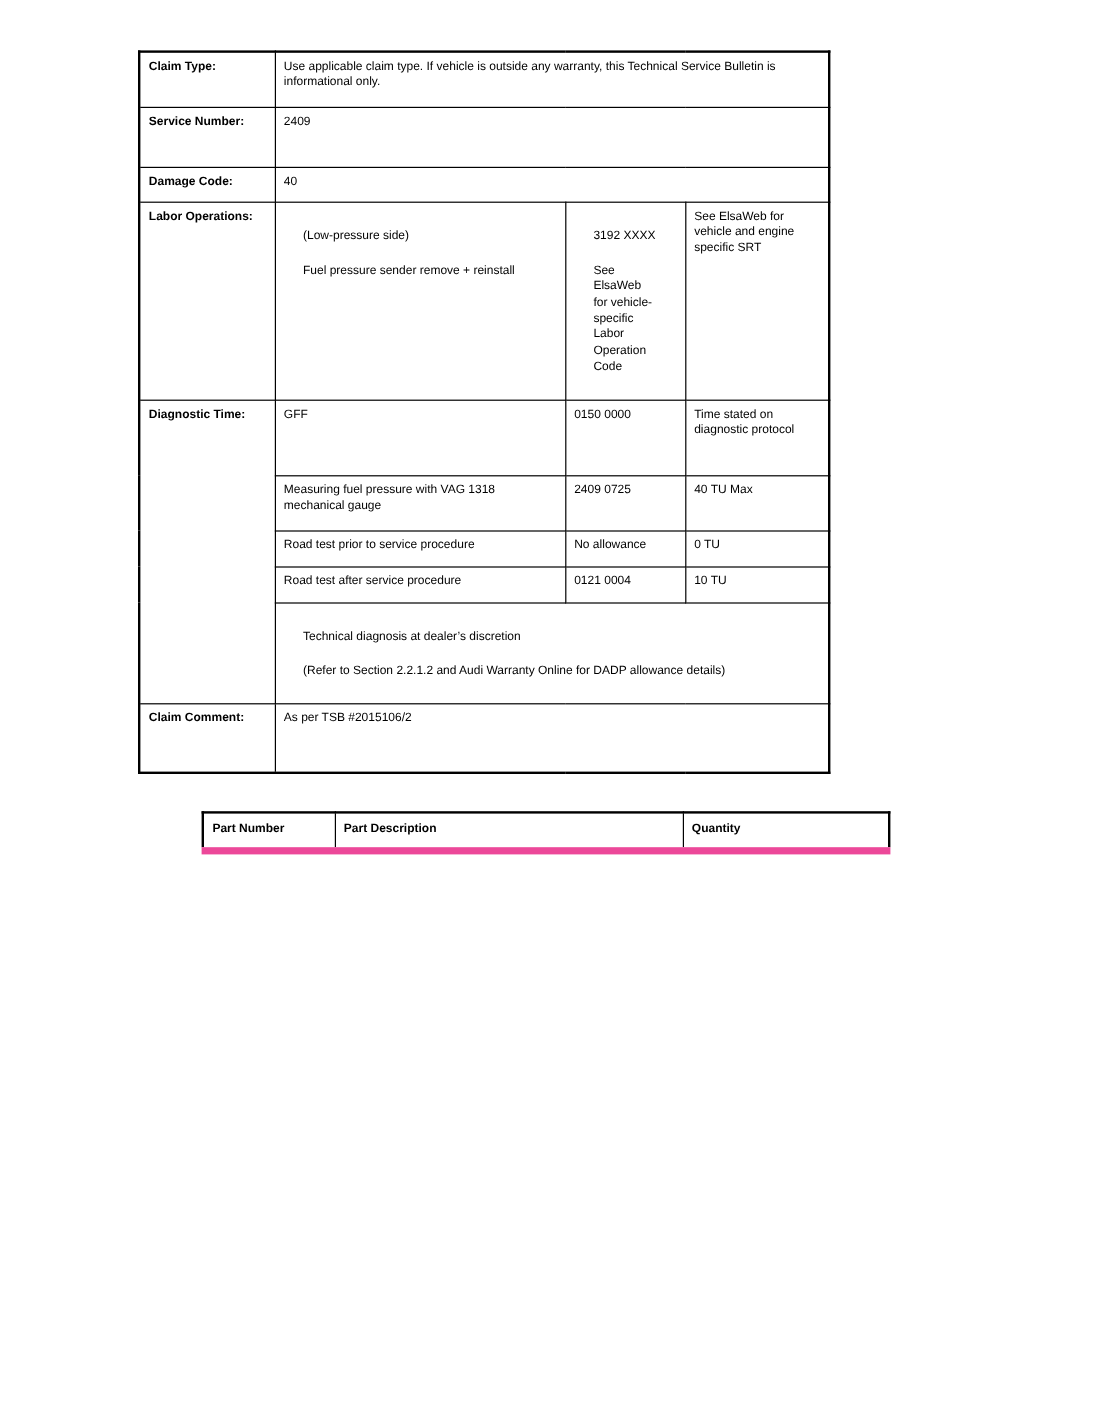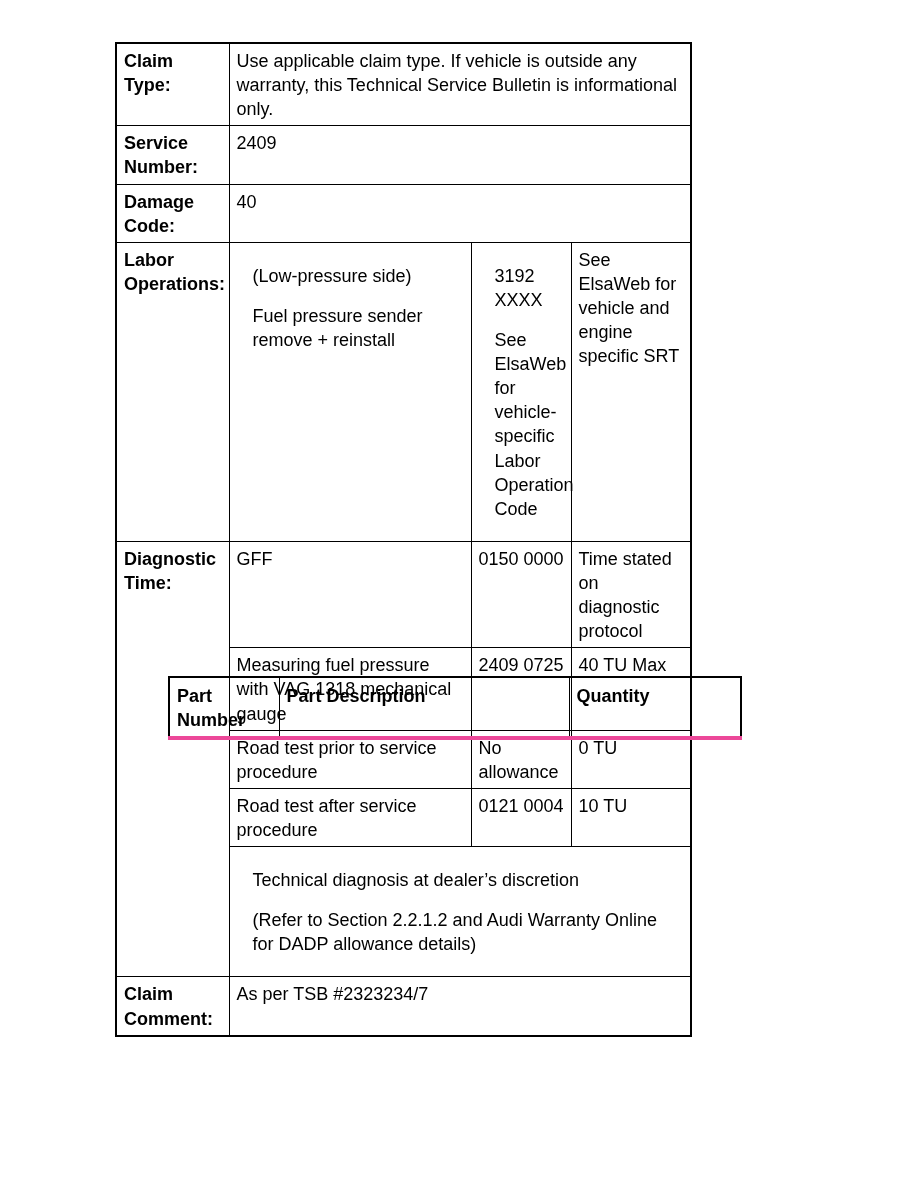--- a/index.html
+++ b/index.html
@@ -12,21 +12,21 @@
   }
   .page {
     position: relative;
     width: 918px; height: 1188px;
     background: #fff;
     overflow: hidden;
   }
   table {
     border-collapse: collapse;
     table-layout: fixed;
-    font-size: 18px;
+    font-size: 10px;
     line-height: 1.34;
   }
   .claim-table {
     position: absolute;
     left: 115px; top: 42px;
     width: 575px;
     border: 2px solid #000;
   }
   .claim-table td {
     border: 1px solid #000;
@@ -51,21 +51,21 @@
     border: 2px solid #000;
   }
   .parts-table th, .parts-table td {
     border: 1px solid #000;
     vertical-align: top;
     text-align: left;
     padding: 6px 6px 4px 7px;
   }
   .parts-table th {
     font-weight: bold;
-    border-bottom: 4px solid #ec4899;
+    border-bottom: 6px solid #ec4899;
   }
 </style>
 </head>
 <body>
 
 <div class="page">
 
   <table class="claim-table">
     <colgroup>
       <col style="width:113px">
@@ -120,21 +120,21 @@
         <td>10 TU</td>
       </tr>
       <tr style="height:71px">
         <td colspan="3">
           <p class="para">Technical diagnosis at dealer’s discretion</p>
           <p class="para">(Refer to Section 2.2.1.2 and Audi Warranty Online for DADP allowance details)</p>
         </td>
       </tr>
       <tr style="height:57px">
         <td class="label-cell">Claim Comment:</td>
-        <td colspan="3">As per TSB #2323234/7</td>
+        <td colspan="3">As per TSB #2015106/2</td>
       </tr>
     </tbody>
   </table>
 
 
   <table class="parts-table">
     <colgroup>
       <col style="width:110px">
       <col style="width:290px">
       <col style="width:172px">

